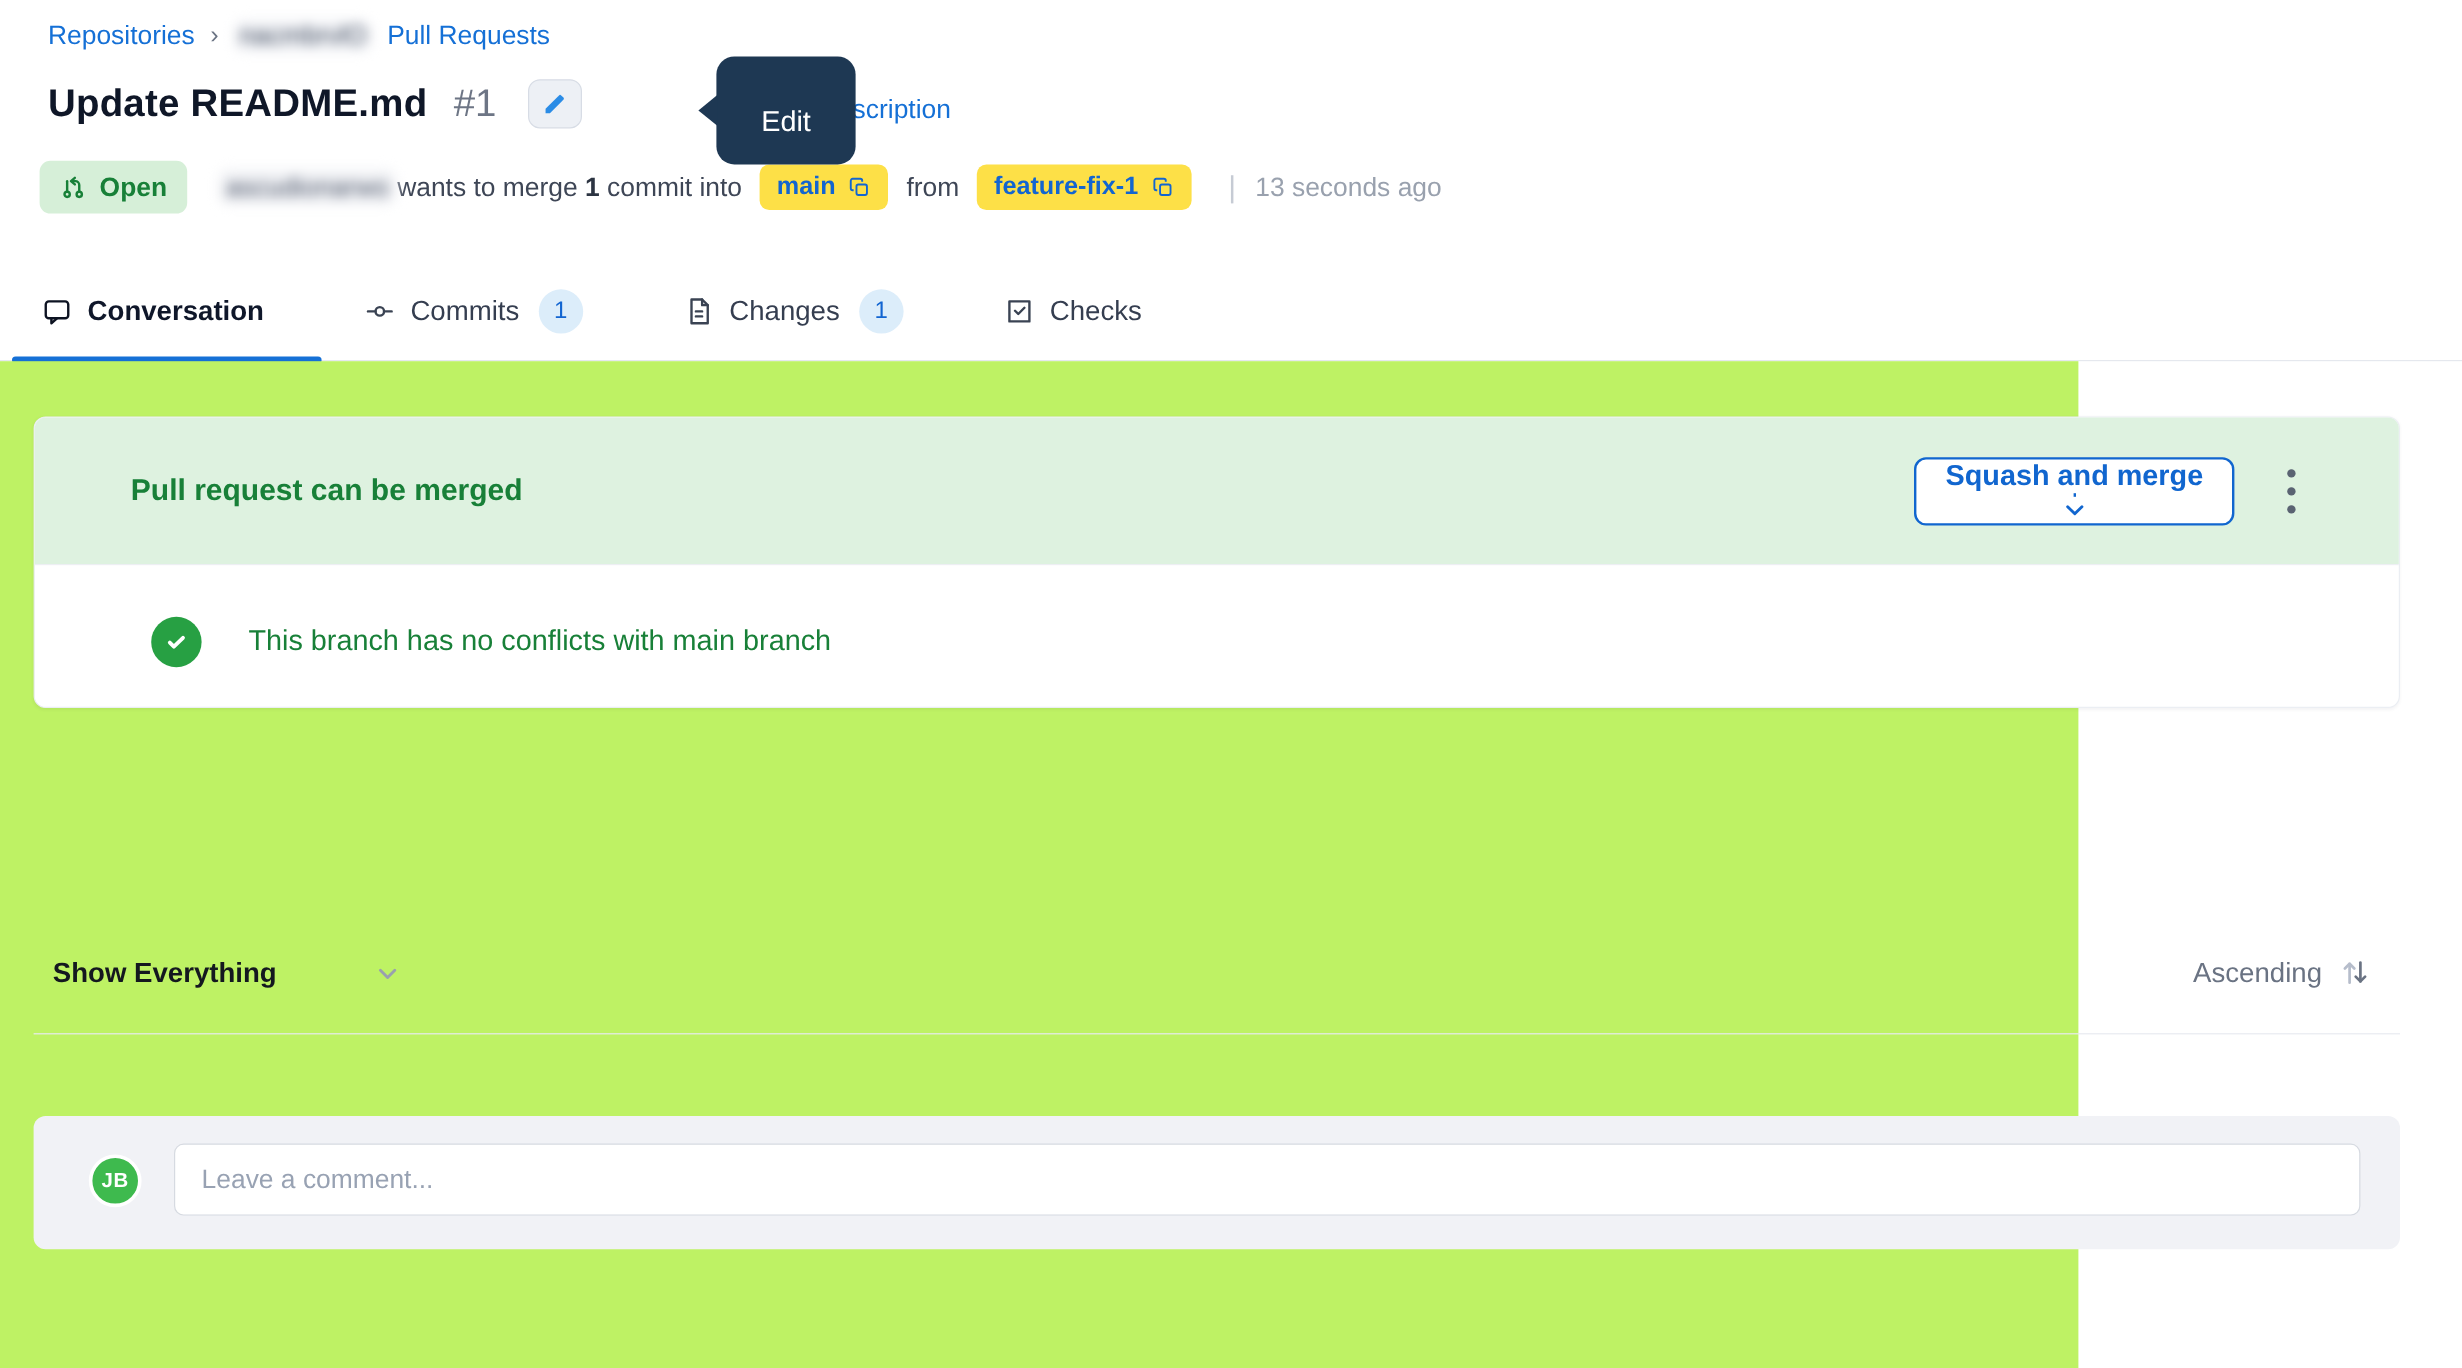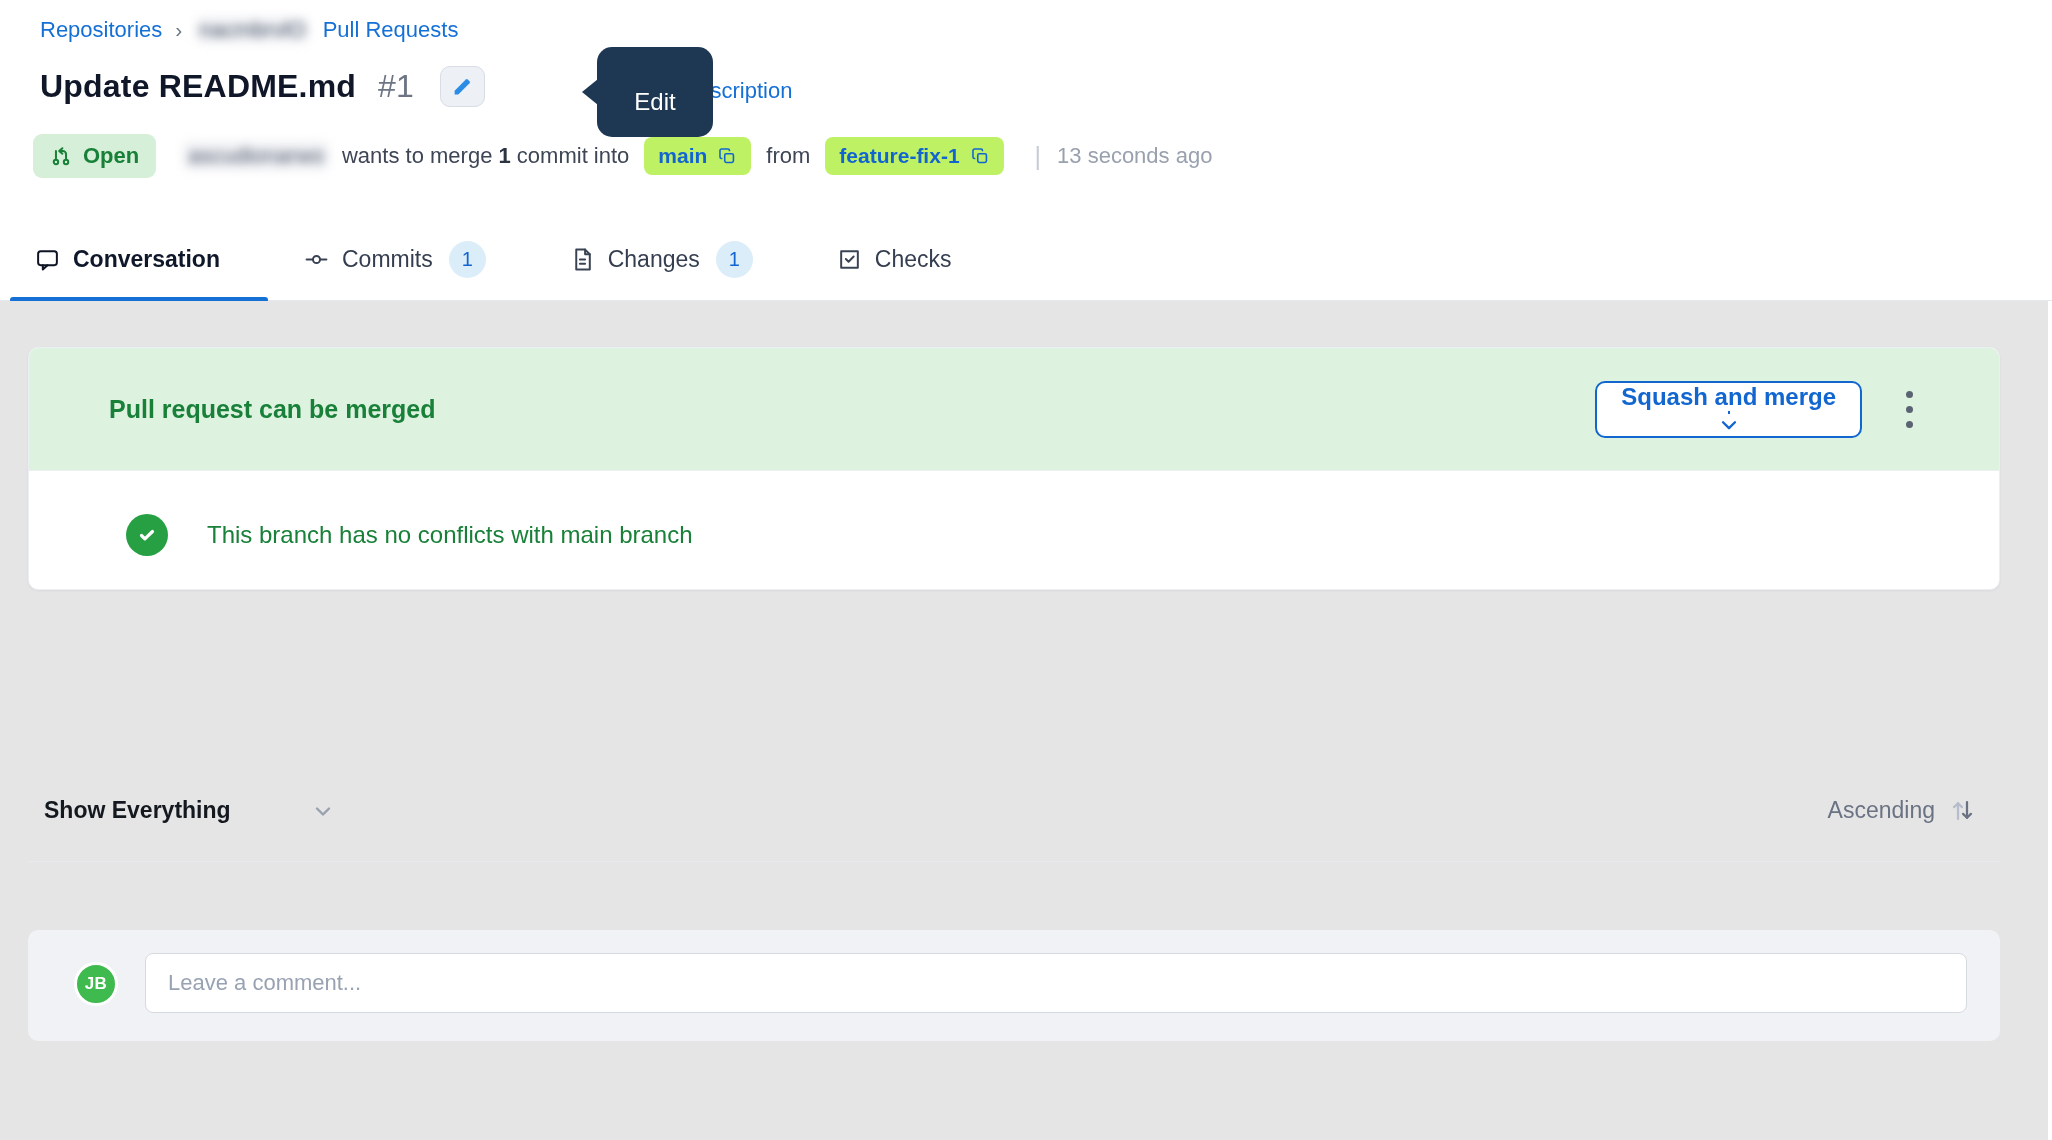--- a/index.html
+++ b/index.html
@@ -24,42 +24,42 @@
   .tooltip { position: absolute; left: 597px; top: 47px; width: 116px; height: 90px; background: #1e3853;
              border-radius: 15px; display: flex; align-items: center; justify-content: center; z-index: 5; }
   .tooltip::before { content: ""; position: absolute; left: -15px; top: 50%; transform: translateY(-50%);
              border-top: 13px solid transparent; border-bottom: 13px solid transparent; border-right: 16px solid #1e3853; }
   .tooltip-text { color: #ffffff; font-size: 24px; margin-top: 20px; }
 
   .status-row { position: absolute; left: 33px; top: 134px; height: 44px; display: flex; align-items: center; }
   .open-badge { display: flex; align-items: center; gap: 11px; padding: 0 17px; height: 44px; border-radius: 9px;
                 background: #d6efd8; color: #188038; font-weight: bold; font-size: 22px; }
   .author-redacted { margin-left: 26px; font-size: 22px; color: #4a5468; background: #f2f3f6; border-radius: 8px; padding: 2px 6px; }
-  .merge-text { font-size: 22px; color: #3e4656; margin-left: 12px; white-space: pre; text-align: right; }
+  .merge-text { font-size: 22px; color: #3e4656; margin-left: 1px; white-space: pre; text-align: right; }
   .merge-text b { color: #2c3442; }
-  .branch-badge { display: flex; align-items: center; gap: 11px; height: 38px; padding: 0 14px; background: #bef264;
+  .branch-badge { display: flex; align-items: center; gap: 11px; height: 38px; padding: 0 14px; background: #fde047;
                   border-radius: 8px; color: #1265d1; font-weight: bold; font-size: 21px; margin: 0 15px; cursor: pointer; }
   .from-label { font-size: 22px; color: #3e4656; }
   .time-sep { color: #c6cbd4; margin: 0 16px; font-size: 25px; font-weight: 100; }
   .time-ago { color: #99a1ae; font-size: 22px; }
 
   
   .tabbar { position: absolute; left: 0; top: 218px; width: 2052px; height: 83px; border-bottom: 1px solid #e5e8ee;
             display: flex; align-items: center; gap: 84px; padding-left: 35px; background: #ffffff; }
   .tab { display: flex; align-items: center; gap: 13px; cursor: pointer; }
   .tab-icon { color: #3a4353; display: flex; }
   .tab-label { font-size: 23px; color: #353e50; }
   .tab.active .tab-label { font-weight: bold; color: #0f172a; }
   .tab.active .tab-icon { color: #0d1322; }
   .tab-count { width: 37px; height: 37px; border-radius: 50%; background: #dcedfa; color: #1265d1; font-size: 20px;
                display: flex; align-items: center; justify-content: center; margin-left: 3px; }
   .active-underline { position: absolute; left: 10px; bottom: -3px; width: 258px; height: 6px; border-radius: 4px; background: #1570d6; }
 
   
-  .main { position: absolute; left: 0; top: 301px; width: 2048px; height: 839px; background: #e5e5e5; }
+  .main { position: absolute; left: 0; top: 301px; width: 1732px; height: 839px; background: #bef264; }
 
   .merge-card { position: absolute; left: 28px; top: 46px; width: 1972px; border-radius: 10px; background: #ffffff;
                 border: 1px solid #ebeef3; box-shadow: 0 1px 3px rgba(16,24,40,.05); }
   .banner { height: 122px; background: #def2e0; border-radius: 9px 9px 0 0; display: flex; align-items: center; }
   .banner-title { margin-left: 80px; font-size: 25px; font-weight: bold; color: #188038; }
   .banner-right { margin-left: auto; margin-right: 80px; display: flex; align-items: center; }
   .merge-btn { display: flex; align-items: center; height: 57px; padding: 0 24px; background: #ffffff;
                border: 2px solid #1166cf; border-radius: 10px; color: #1166cf; cursor: pointer; flex-direction: column; }
   .merge-btn-label { font-size: 24px; font-weight: bold; color: #1166cf; }
   .btn-divider { width: 2px; height: 28px; background: #1166cf; margin: 0 20px; }

